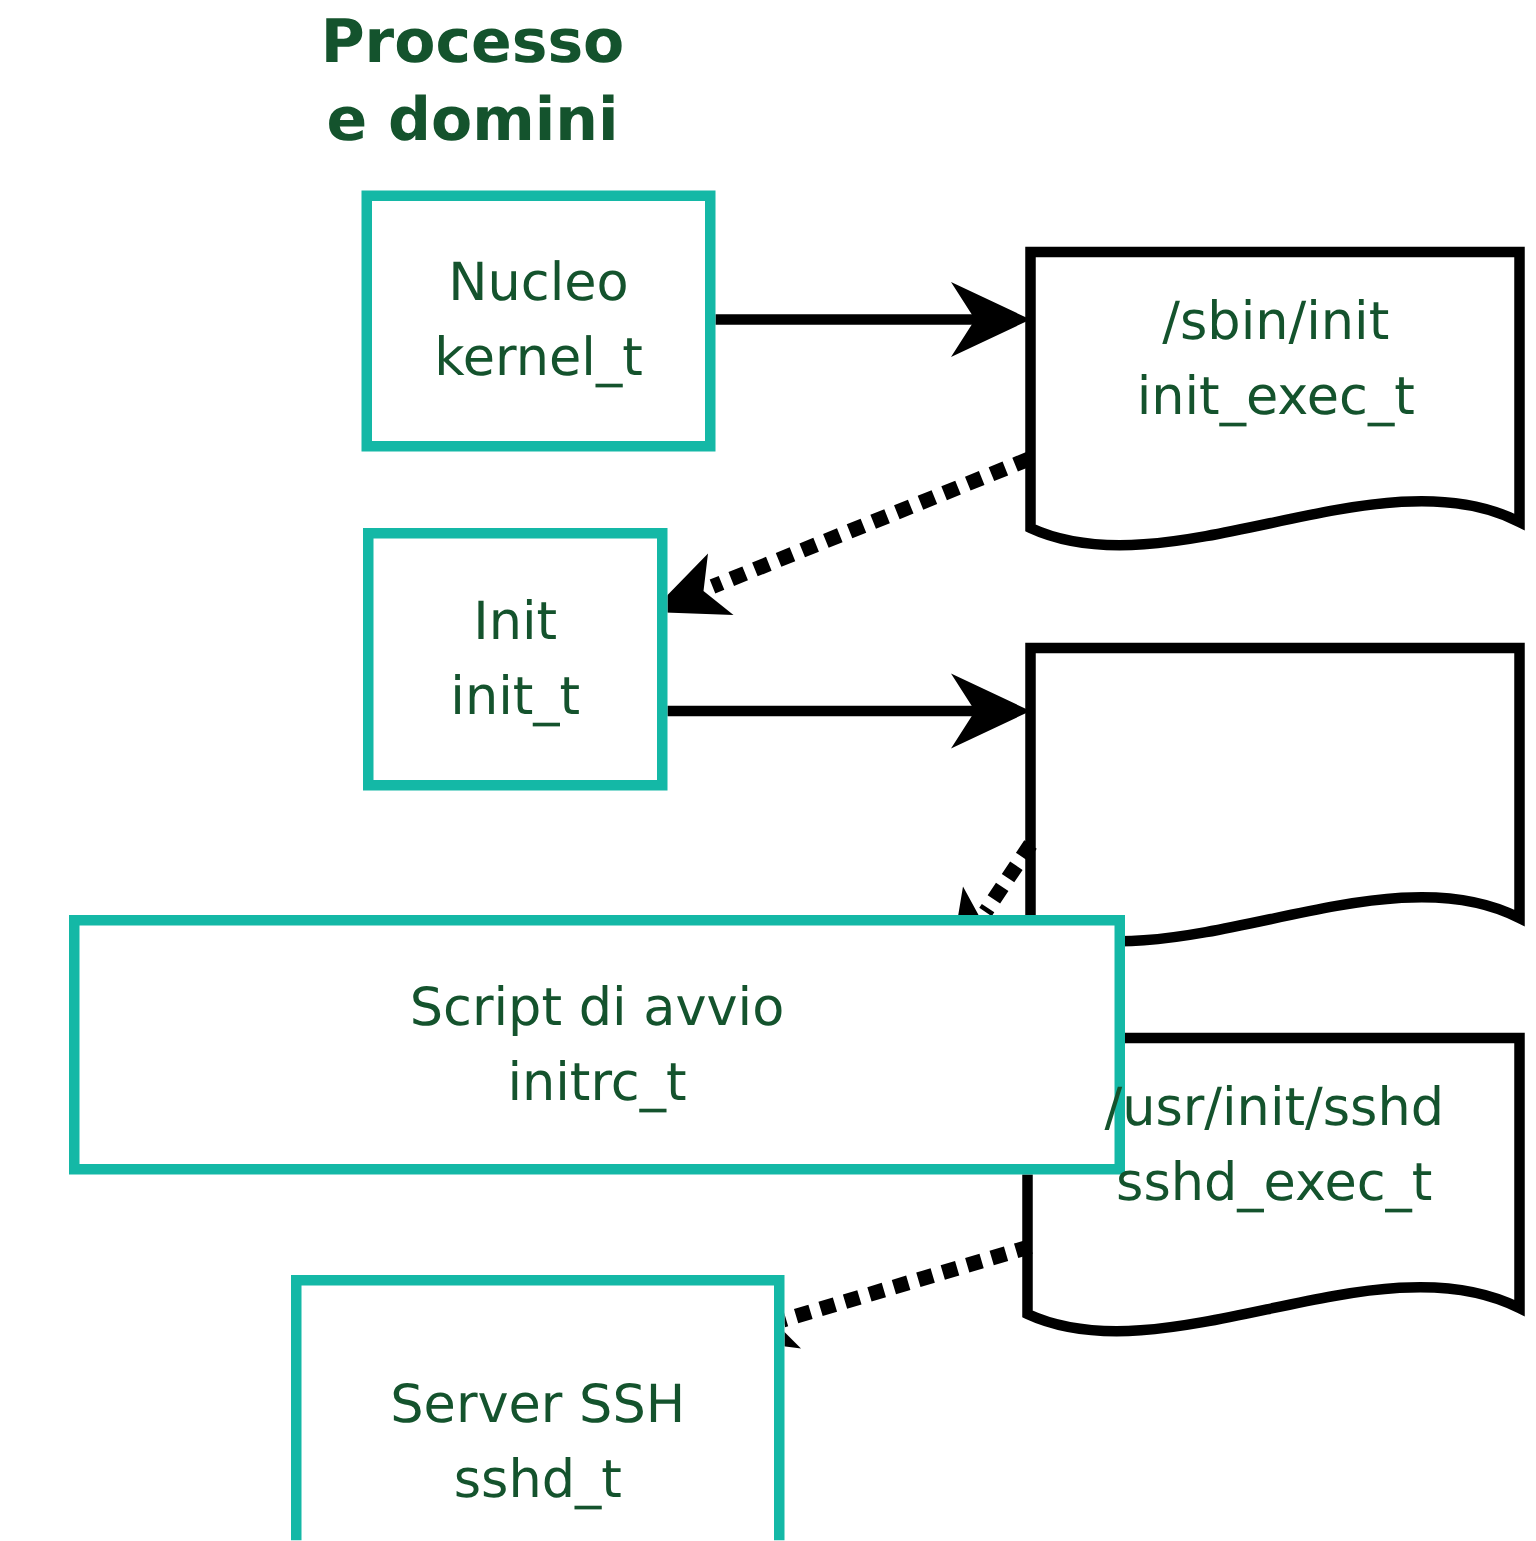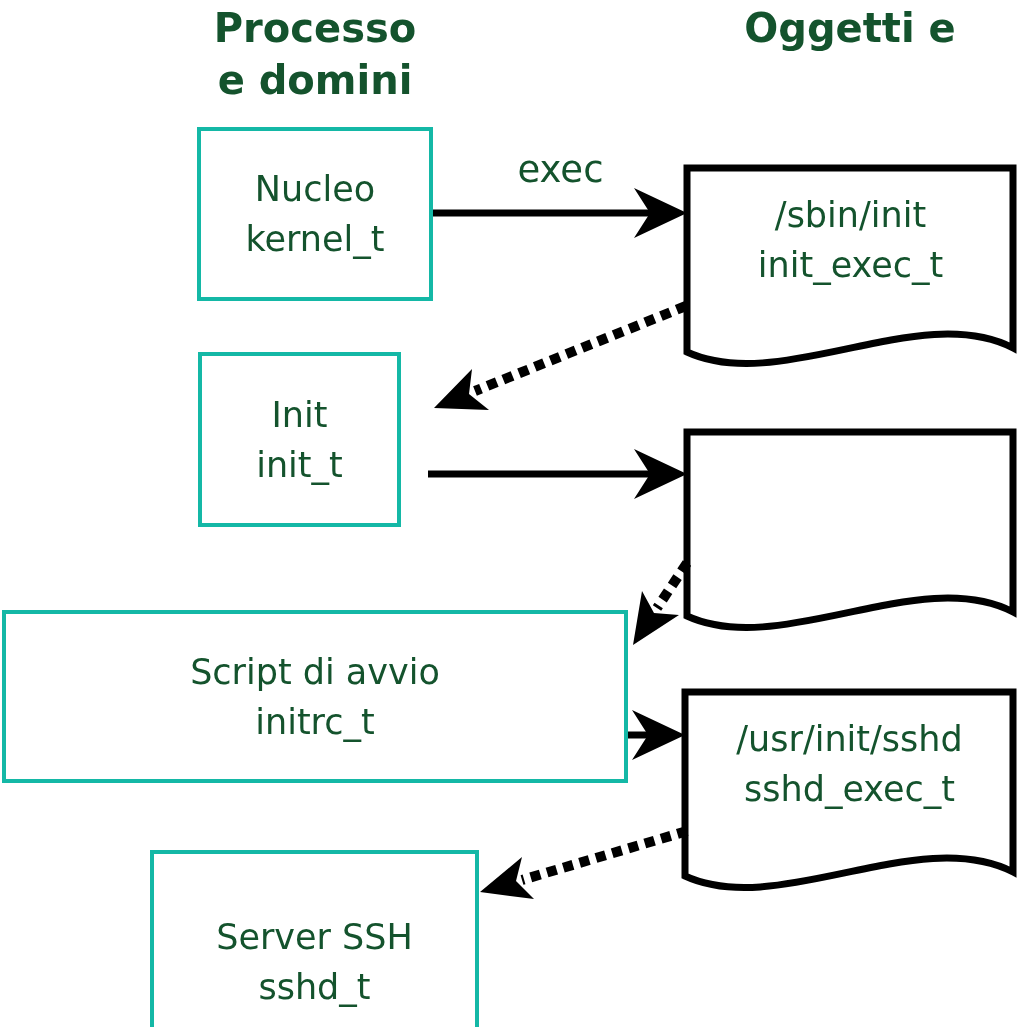--- a/index.html
+++ b/index.html
@@ -16,47 +16,48 @@
     position:absolute;
     text-align:center;
     font-weight:bold;
     font-size:40px;
     line-height:52px;
     white-space:nowrap;
   }
   .pbox{
     position:absolute;
     box-sizing:border-box;
-    border:4px solid #14b8a6;
+    border:7px solid #14b8a6;
     background:#ffffff;
     display:flex;
     flex-direction:column;
     align-items:center;
     justify-content:center;
     font-size:35px;
     line-height:50px;
     text-align:center;
+    margin-left:44px;
   }
   .doclabel{
     position:absolute;
     text-align:center;
     font-size:35px;
     line-height:50px;
   }
   .execlbl{
     position:absolute;
     left:468px;top:150px;width:185px;
     text-align:center;
     font-size:37px;
     line-height:40px;
   }
   
   #box-kernel {left:197px;top:127px;width:236px;height:174px;}
   #box-init   {left:198px;top:352px;width:203px;height:175px;}
-  #box-initrc {left:2px;  top:610px;width:626px;height:173px;}
+  #box-initrc {left:2px;  top:610px;width:704px;height:173px;}
   #box-sshd   {left:150px;top:850px;width:329px;height:224px;}
   
   #doclabel-init   {left:687px;top:190px;width:327px;}
   #doclabel-initrc {left:687px;top:454px;width:327px;}
   #doclabel-sshd   {left:685px;top:714px;width:329px;}
   
   #hdr-left {left:140px;top:2px;width:350px;}
   #hdr-right{left:680px;top:2px;width:340px;}
   .solidline{stroke:#000000;stroke-width:7;}
   .dotline{stroke:#000000;stroke-width:10;stroke-dasharray:10 7;stroke-linecap:butt;}
@@ -99,21 +100,20 @@
       <line class="dotline" x1="687" y1="831" x2="522" y2="880"></line>
       <polygon class="head" points="480,892 522,857 516,881 534,899"></polygon>
     </g>
   </svg>
 
   <div class="hdr" id="hdr-left">
     <div>Processo</div>
     <div>e domini</div>
   </div>
   <div class="hdr" id="hdr-right">
-    <div>Oggetti e</div>
   </div>
 
   <div class="pbox" id="box-kernel">
     <div>Nucleo</div>
     <div>kernel_t</div>
   </div>
   <div class="pbox" id="box-init">
     <div>Init</div>
     <div>init_t</div>
   </div>
@@ -130,15 +130,14 @@
     <div>/sbin/init</div>
     <div>init_exec_t</div>
   </div>
   <div class="doclabel" id="doclabel-initrc">
   </div>
   <div class="doclabel" id="doclabel-sshd">
     <div>/usr/init/sshd</div>
     <div>sshd_exec_t</div>
   </div>
 
-  <div class="execlbl">exec</div>
 
 </div>
 
 </body></html>

